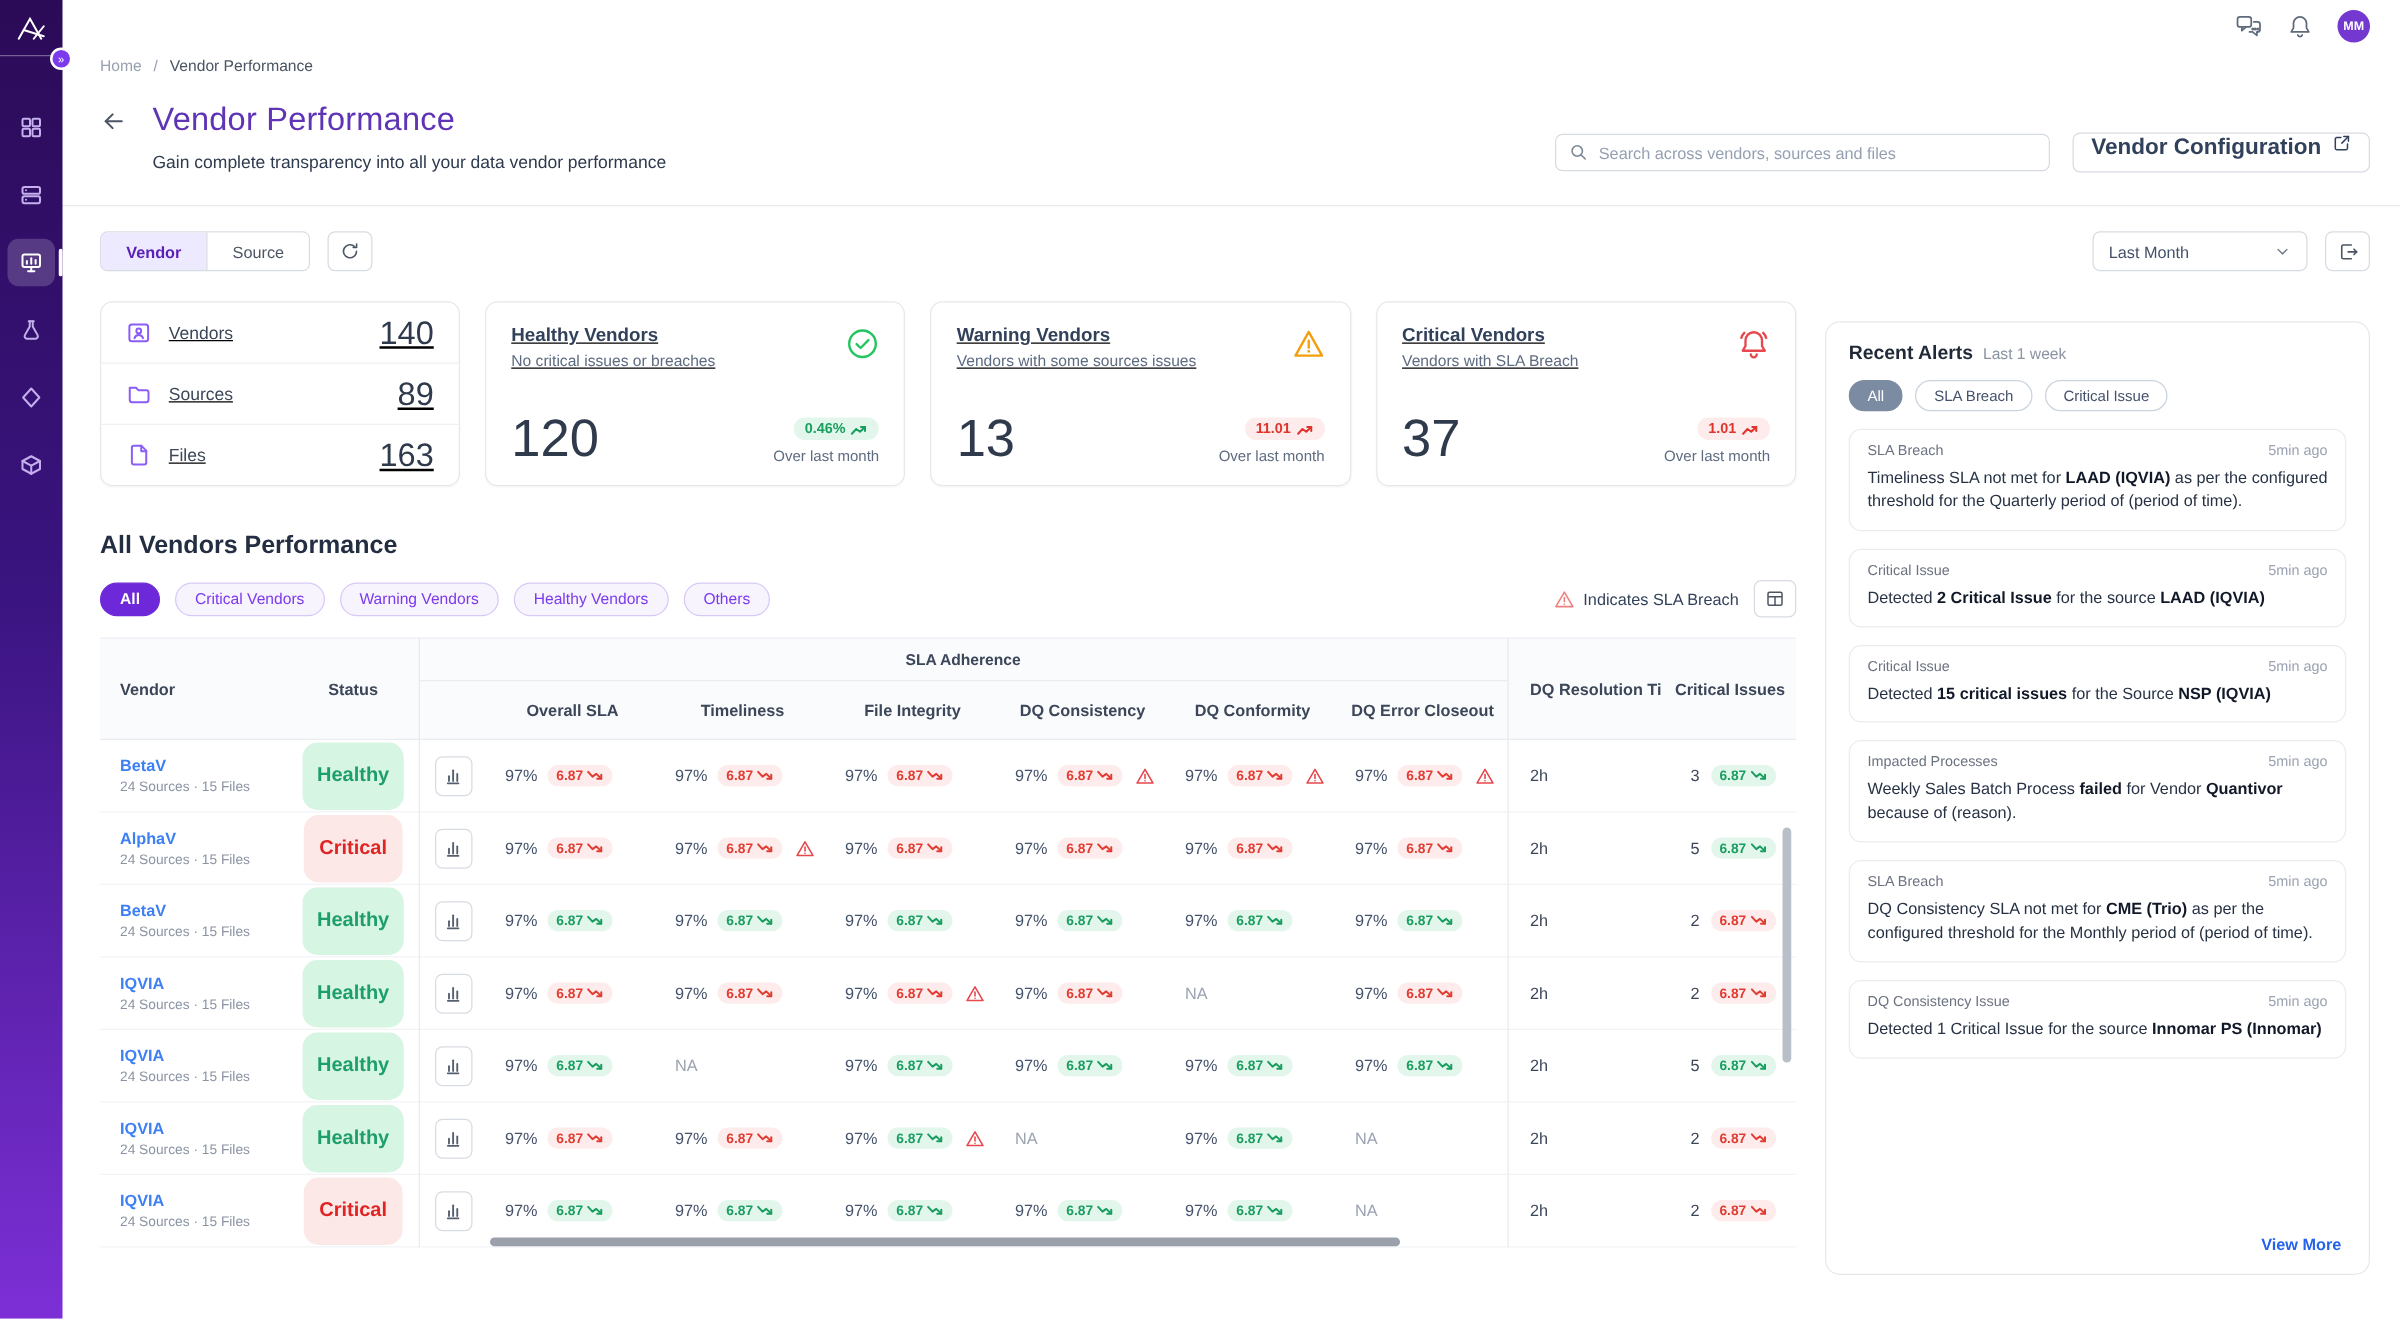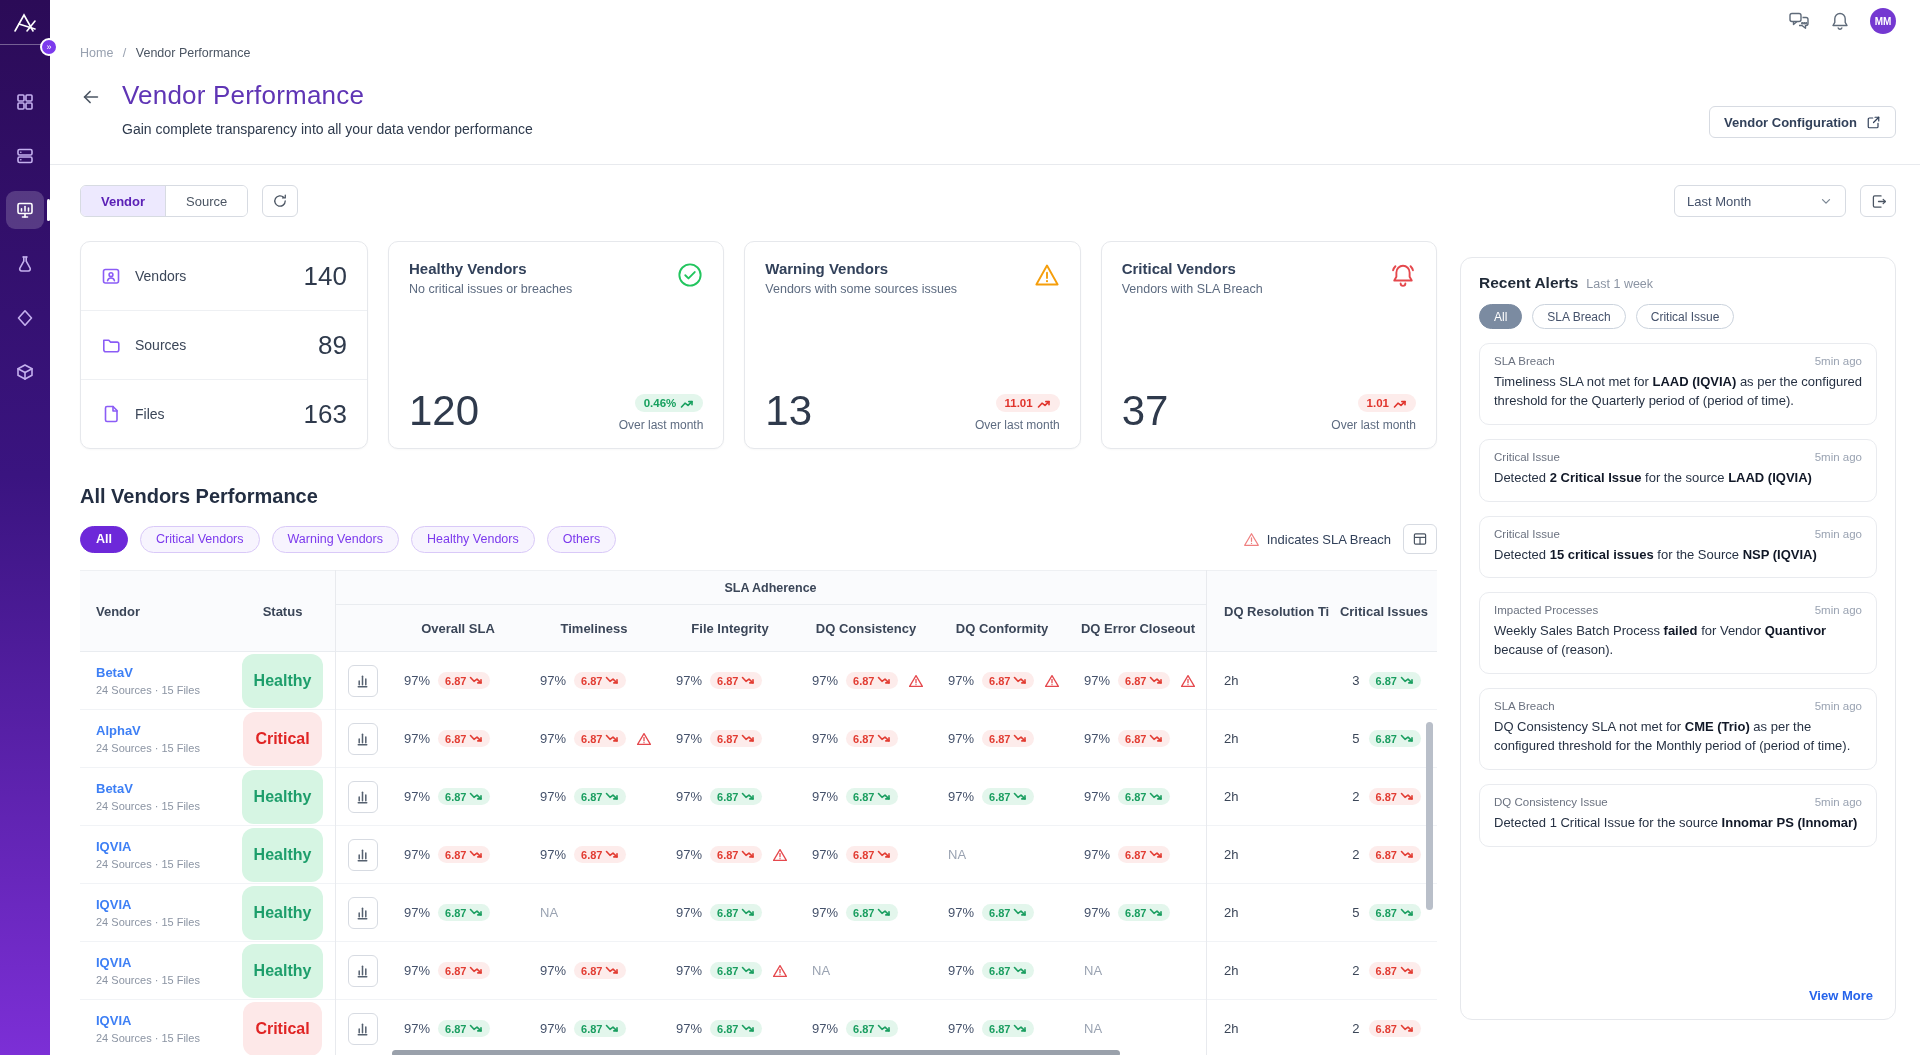--- a/index.html
+++ b/index.html
@@ -43,41 +43,41 @@
   .back-arrow { margin:6px 20px 0 0; cursor:pointer; color:#4b5563; display:flex; }
   .page-title { font-size:26px; font-weight:500; color:#5f35b5; letter-spacing:.2px; }
   .page-subtitle { font-size:14px; color:#2e3a4d; margin-top:10px; }
   .header-right { display:flex; gap:18px; margin-top:26px; align-items:center; }
   .search-box { width:396px; height:30px; border:1px solid #d7dbe2; border-radius:6px; display:flex;
     align-items:center; padding:0 10px; gap:8px; background:#fff; }
   .search-box input { border:none; outline:none; flex:1; font-size:13px; color:#374151;
     font-family:"Liberation Sans",sans-serif; }
   .search-box input::placeholder { color:#94a0b2; }
   .btn-config { height:32px; border:1px solid #d7dbe2; border-radius:6px; background:#fff; display:flex;
-    align-items:center; gap:9px; padding:0 14px; font-size:13px; font-weight:700; color:#32415a; cursor:pointer; }
+    gap:9px; padding:0 14px; font-size:18px; font-weight:700; color:#32415a; cursor:pointer; }
 
   .head-divider { height:1px; background:#e8eaee; margin:26px -24px 0 -30px; }
 
   .controls-row { display:flex; align-items:center; margin-top:20px; }
   .toggle { display:flex; border:1px solid #d7dbe2; border-radius:6px; overflow:hidden; height:32px; }
   .toggle-opt { padding:0 20px; font-size:13px; display:flex; align-items:center; color:#4b5563;
     background:#fff; cursor:pointer; border-left:1px solid #d7dbe2; }
   .toggle-opt:first-child { border-left:none; }
   .toggle-opt.sel { background:#ede9fe; color:#5b21b6; font-weight:700; }
   .icon-btn { width:36px; height:32px; border:1px solid #d7dbe2; border-radius:6px; background:#fff;
     display:flex; align-items:center; justify-content:center; cursor:pointer; margin-left:14px; color:#4b5563; }
   .controls-right { margin-left:auto; display:flex; align-items:center; }
   .select-box { width:172px; height:32px; border:1px solid #d7dbe2; border-radius:6px; display:flex;
     align-items:center; justify-content:space-between; padding:0 12px; font-size:13px; color:#45526b; cursor:pointer; }
 
   .content-row { display:flex; margin-top:24px; }
   .left-col { width:1357px; }
   .cards-row { display:grid; grid-template-columns:288px 1fr 1fr 1fr; gap:20px; }
-  .card { border:1px solid #e6e8ec; border-radius:10px; background:#fff; height:208px;
-    box-shadow:0 1px 2px rgba(16,24,40,.03); }
+  .card { border:1px solid #e6e8ec; border-radius:10px; background:#fff; height:148px;
+    box-shadow:0 1px 2px rgba(16,24,40,.03);text-decoration:underline; }
   .counts-card { display:flex; flex-direction:column; }
   .count-row { flex:1; display:flex; align-items:center; padding:0 20px; border-top:1px solid #eef0f3; }
   .count-row:first-child { border-top:none; }
   .count-label { font-size:14px; color:#3b4658; margin-left:14px; }
   .count-value { margin-left:auto; font-size:26px; color:#2f3a4c; }
   .kpi-card { padding:18px 20px; position:relative; }
   .kpi-title { font-size:15px; font-weight:700; color:#32415a; }
   .kpi-sub { font-size:12.5px; color:#5d6b80; margin-top:5px; }
   .kpi-icon { position:absolute; top:20px; right:20px; }
   .kpi-bottom { position:absolute; left:20px; right:20px; bottom:16px; display:flex; align-items:flex-end; }
@@ -271,20 +271,29 @@
             <path d="M19 12H5"></path>
               <path d="M11 6l-6 6 6 6"></path>
           </svg>
         </span>
         <div>
           <div class="page-title">Vendor Performance</div>
           <div class="page-subtitle">Gain complete transparency into all your data vendor performance</div>
         </div>
       </div>
       <div class="header-right">
+        <div class="search-box">
+          <span class="icon">
+            <svg width="16" height="16" viewBox="0 0 20 20" fill="none" stroke="#7b8794" stroke-width="1.6" stroke-linecap="round">
+              <circle cx="8.5" cy="8.5" r="5.2"></circle>
+                <path d="M12.5 12.5l4 4"></path>
+            </svg>
+          </span>
+          <input type="text" placeholder="Search across vendors, sources and files" style="">
+        </div>
         <button class="btn-config">
           <span>Vendor Configuration</span>
           <span class="icon">
             <svg width="15" height="15" viewBox="0 0 20 20" fill="none" stroke="#32415a" stroke-width="1.6" stroke-linecap="round" stroke-linejoin="round">
               <path d="M16 11v4.5A1.5 1.5 0 0 1 14.5 17h-10A1.5 1.5 0 0 1 3 15.5v-10A1.5 1.5 0 0 1 4.5 4H9"></path>
               <path d="M12 3h5v5"></path>
                 <path d="M17 3l-7 7"></path>
             </svg>
           </span>
         </button>

